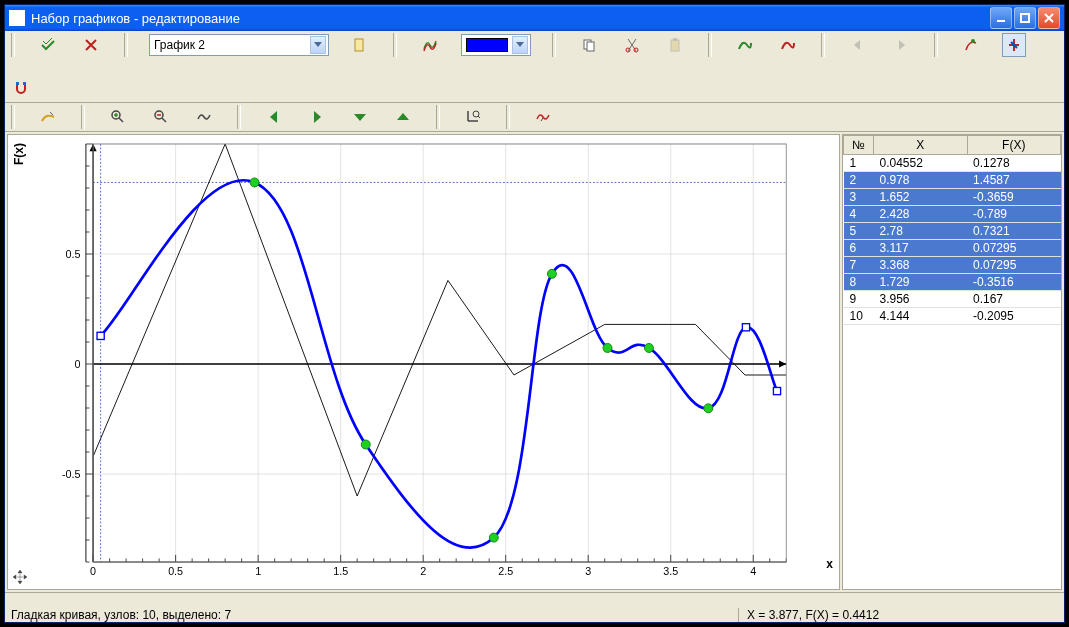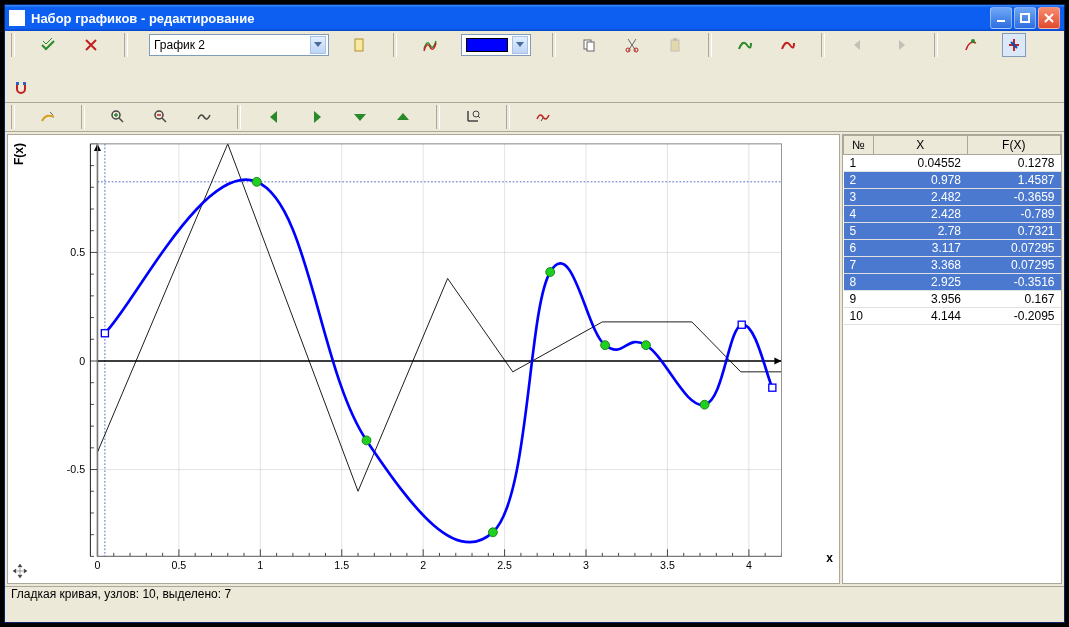--- a/index.html
+++ b/index.html
@@ -1,18 +1,18 @@
 <!DOCTYPE html>
 <html><head>
 <meta charset="utf-8">
 <style>
 * { box-sizing: border-box; margin: 0; padding: 0; }
 body { font-family: Tahoma, Arial, sans-serif; font-size: 11px; background: #000; padding: 4px; }
 .window { width: 1061px; height: 619px; background: #ece9d8; border: 1px solid #0a246a; display: flex; flex-direction: column; }
-.titlebar { height: 26px; background: linear-gradient(to bottom, #3b8cf7 0%, #0c5ff1 10%, #0c5ff1 90%, #0843c5 100%); display: flex; align-items: center; padding: 6px 4px; color: #fff; font-weight: bold; font-size: 13px; }
+.titlebar { height: 26px; background: linear-gradient(to bottom, #3b8cf7 0%, #0c5ff1 10%, #0c5ff1 90%, #0843c5 100%); display: flex; align-items: center; padding: 6px 4px; color: #fff; font-weight: normal; font-size: 13px; }
 .titlebar .icon { width: 16px; height: 16px; background: #fff; margin-right: 6px; }
 .titlebar .spacer { flex: 1; }
 .winbtn { width: 22px; height: 22px; margin-left: 2px; border-radius: 3px; display: flex; align-items: center; justify-content: center; border: 1px solid rgba(255,255,255,0.4); }
 .winbtn.min { background: linear-gradient(#6fa8f7,#2d6de0); }
 .winbtn.max { background: linear-gradient(#6fa8f7,#2d6de0); }
 .winbtn.close { background: linear-gradient(#f78b6f,#e04a2d); }
 .winbtn svg { width: 12px; height: 12px; }
 
 .toolbar { display: flex; align-items: center; gap: 19px; padding: 2px 4px; border-bottom: 1px solid #aca899; background: #ece9d8; flex-wrap: wrap; }
 .toolbar .sep { width: 4px; height: 24px; border-left: 1px solid #aca899; border-right: 1px solid #fff; margin: 0 2px; }
@@ -26,25 +26,25 @@
 
 .content { flex: 1; display: flex; overflow: hidden; }
 .chart-area { flex: 1; position: relative; background: #fff; border: 1px solid #aca899; margin: 2px; }
 .ylabel { position: absolute; left: 4px; top: 8px; font-weight: bold; font-size: 12px; writing-mode: vertical-rl; transform: rotate(180deg); }
 .xlabel { position: absolute; right: 6px; bottom: 18px; font-weight: bold; font-size: 12px; }
 .chart-svg { width: 100%; height: 100%; }
 
 .data-panel { width: 220px; background: #fff; border: 1px solid #aca899; margin: 2px 2px 2px 0; display: flex; flex-direction: column; }
 .data-table { width: 100%; border-collapse: collapse; font-size: 12px; }
 .data-table th { background: #ece9d8; border: 1px solid #aca899; padding: 2px 4px; font-weight: normal; }
-.data-table td { border-bottom: 1px solid #e0e0e0; padding: 1px 6px; text-align: right; }
+.data-table td { border-bottom: 1px solid #e0e0e0; padding: 1px 6px; }
 .data-table td.idx { text-align: left; padding-left: 6px; width: 30px; }
 .data-table tr.sel td { background: #4b79cf; color: #fff; }
 
-.statusbar { height: 36px; border-top: 1px solid #aca899; display: flex; align-items: flex-start; padding: 0 6px; font-size: 12px; }
+.statusbar { height: 30px; border-top: 1px solid #aca899; display: flex; align-items: flex-end; padding: 0 6px; font-size: 12px; }
 .statusbar .status-left { flex: 1; }
 .statusbar .status-right { border-left: 1px solid #aca899; padding-left: 8px; width: 320px; }
 
 .move-handle { position:absolute; left:4px; bottom:4px; width:16px; height:16px; }
 </style>
 </head>
 <body>
 
 <div class="window">
 
@@ -378,21 +378,21 @@
               <td>0.04552</td>
               <td>0.1278</td>
             </tr>
             <tr class="sel">
               <td class="idx">2</td>
               <td>0.978</td>
               <td>1.4587</td>
             </tr>
             <tr class="sel">
               <td class="idx">3</td>
-              <td>2.482</td>
+              <td>1.652</td>
               <td>-0.3659</td>
             </tr>
             <tr class="sel">
               <td class="idx">4</td>
               <td>2.428</td>
               <td>-0.789</td>
             </tr>
             <tr class="sel">
               <td class="idx">5</td>
               <td>2.78</td>
@@ -403,34 +403,35 @@
               <td>3.117</td>
               <td>0.07295</td>
             </tr>
             <tr class="sel">
               <td class="idx">7</td>
               <td>3.368</td>
               <td>0.07295</td>
             </tr>
             <tr class="sel">
               <td class="idx">8</td>
-              <td>2.925</td>
+              <td>1.729</td>
               <td>-0.3516</td>
             </tr>
             <tr>
               <td class="idx">9</td>
               <td>3.956</td>
               <td>0.167</td>
             </tr>
             <tr>
               <td class="idx">10</td>
               <td>4.144</td>
               <td>-0.2095</td>
             </tr>
           </tbody>
       </table>
     </div>
   </div>
 
   <div class="statusbar">
     <div class="status-left">Гладкая кривая, узлов: 10, выделено: 7</div>
+    <div class="status-right">X = 3.877, F(X) = 0.4412</div>
   </div>
 </div>
 
 </body></html>

